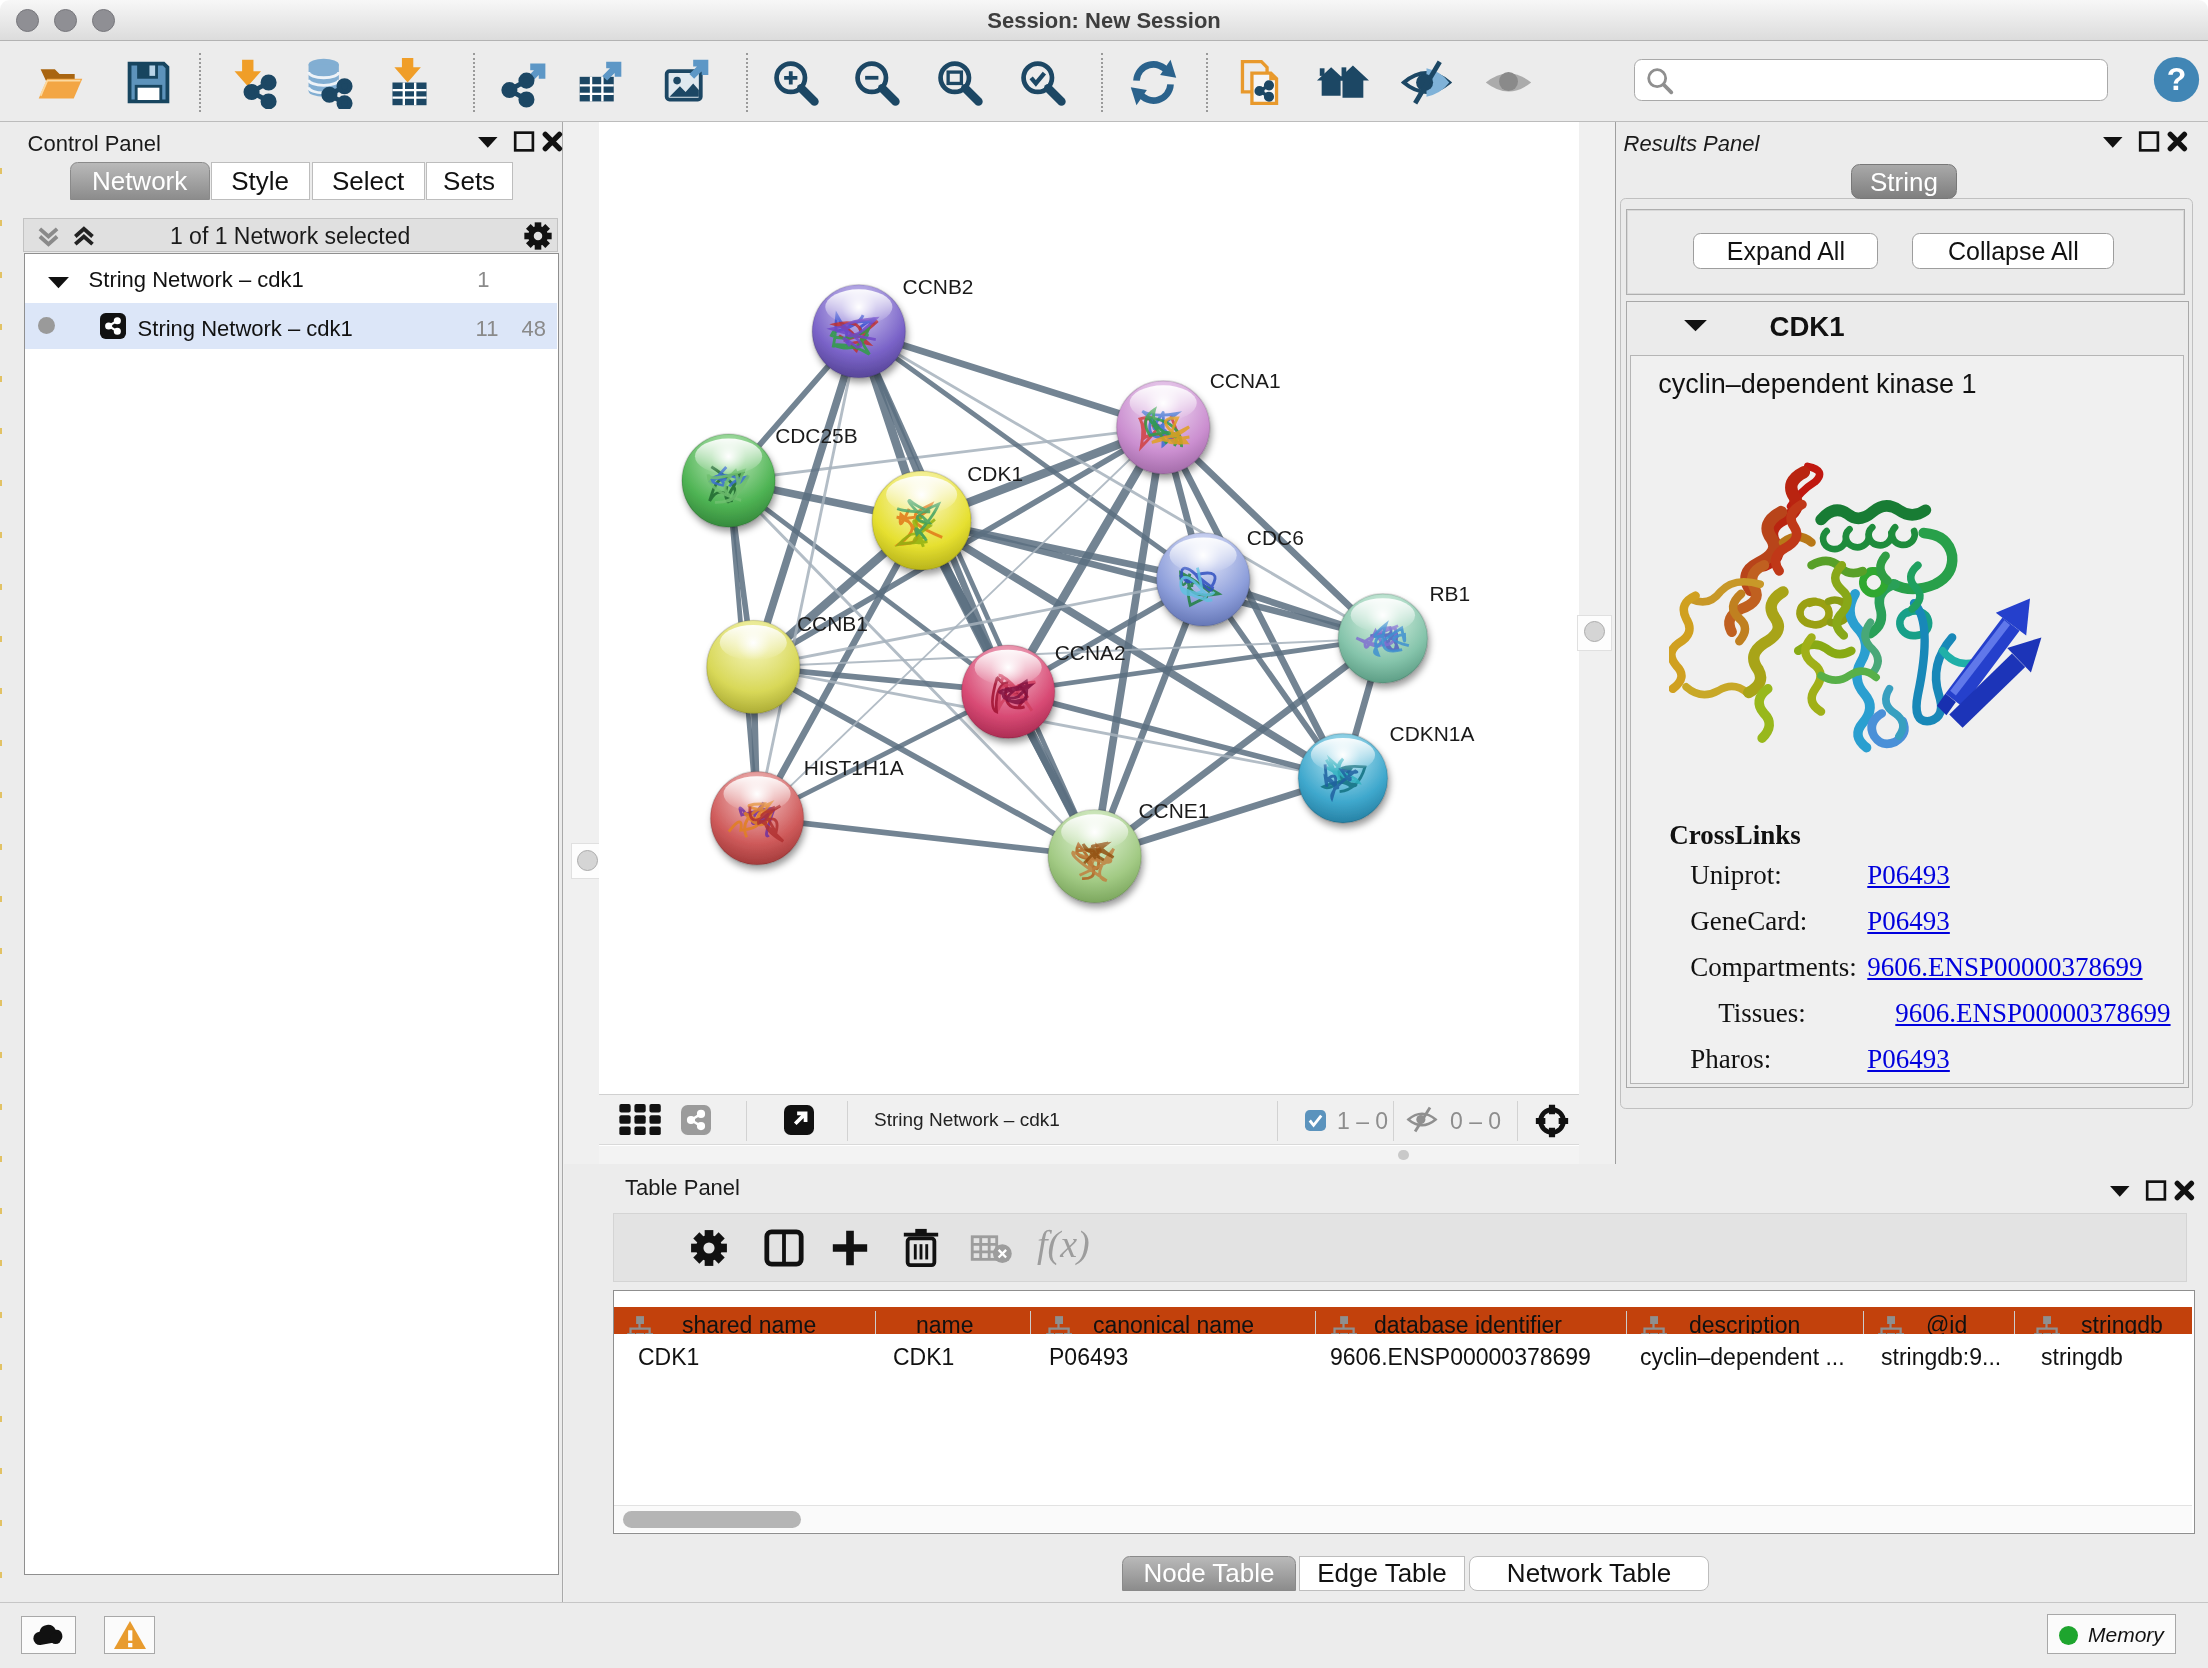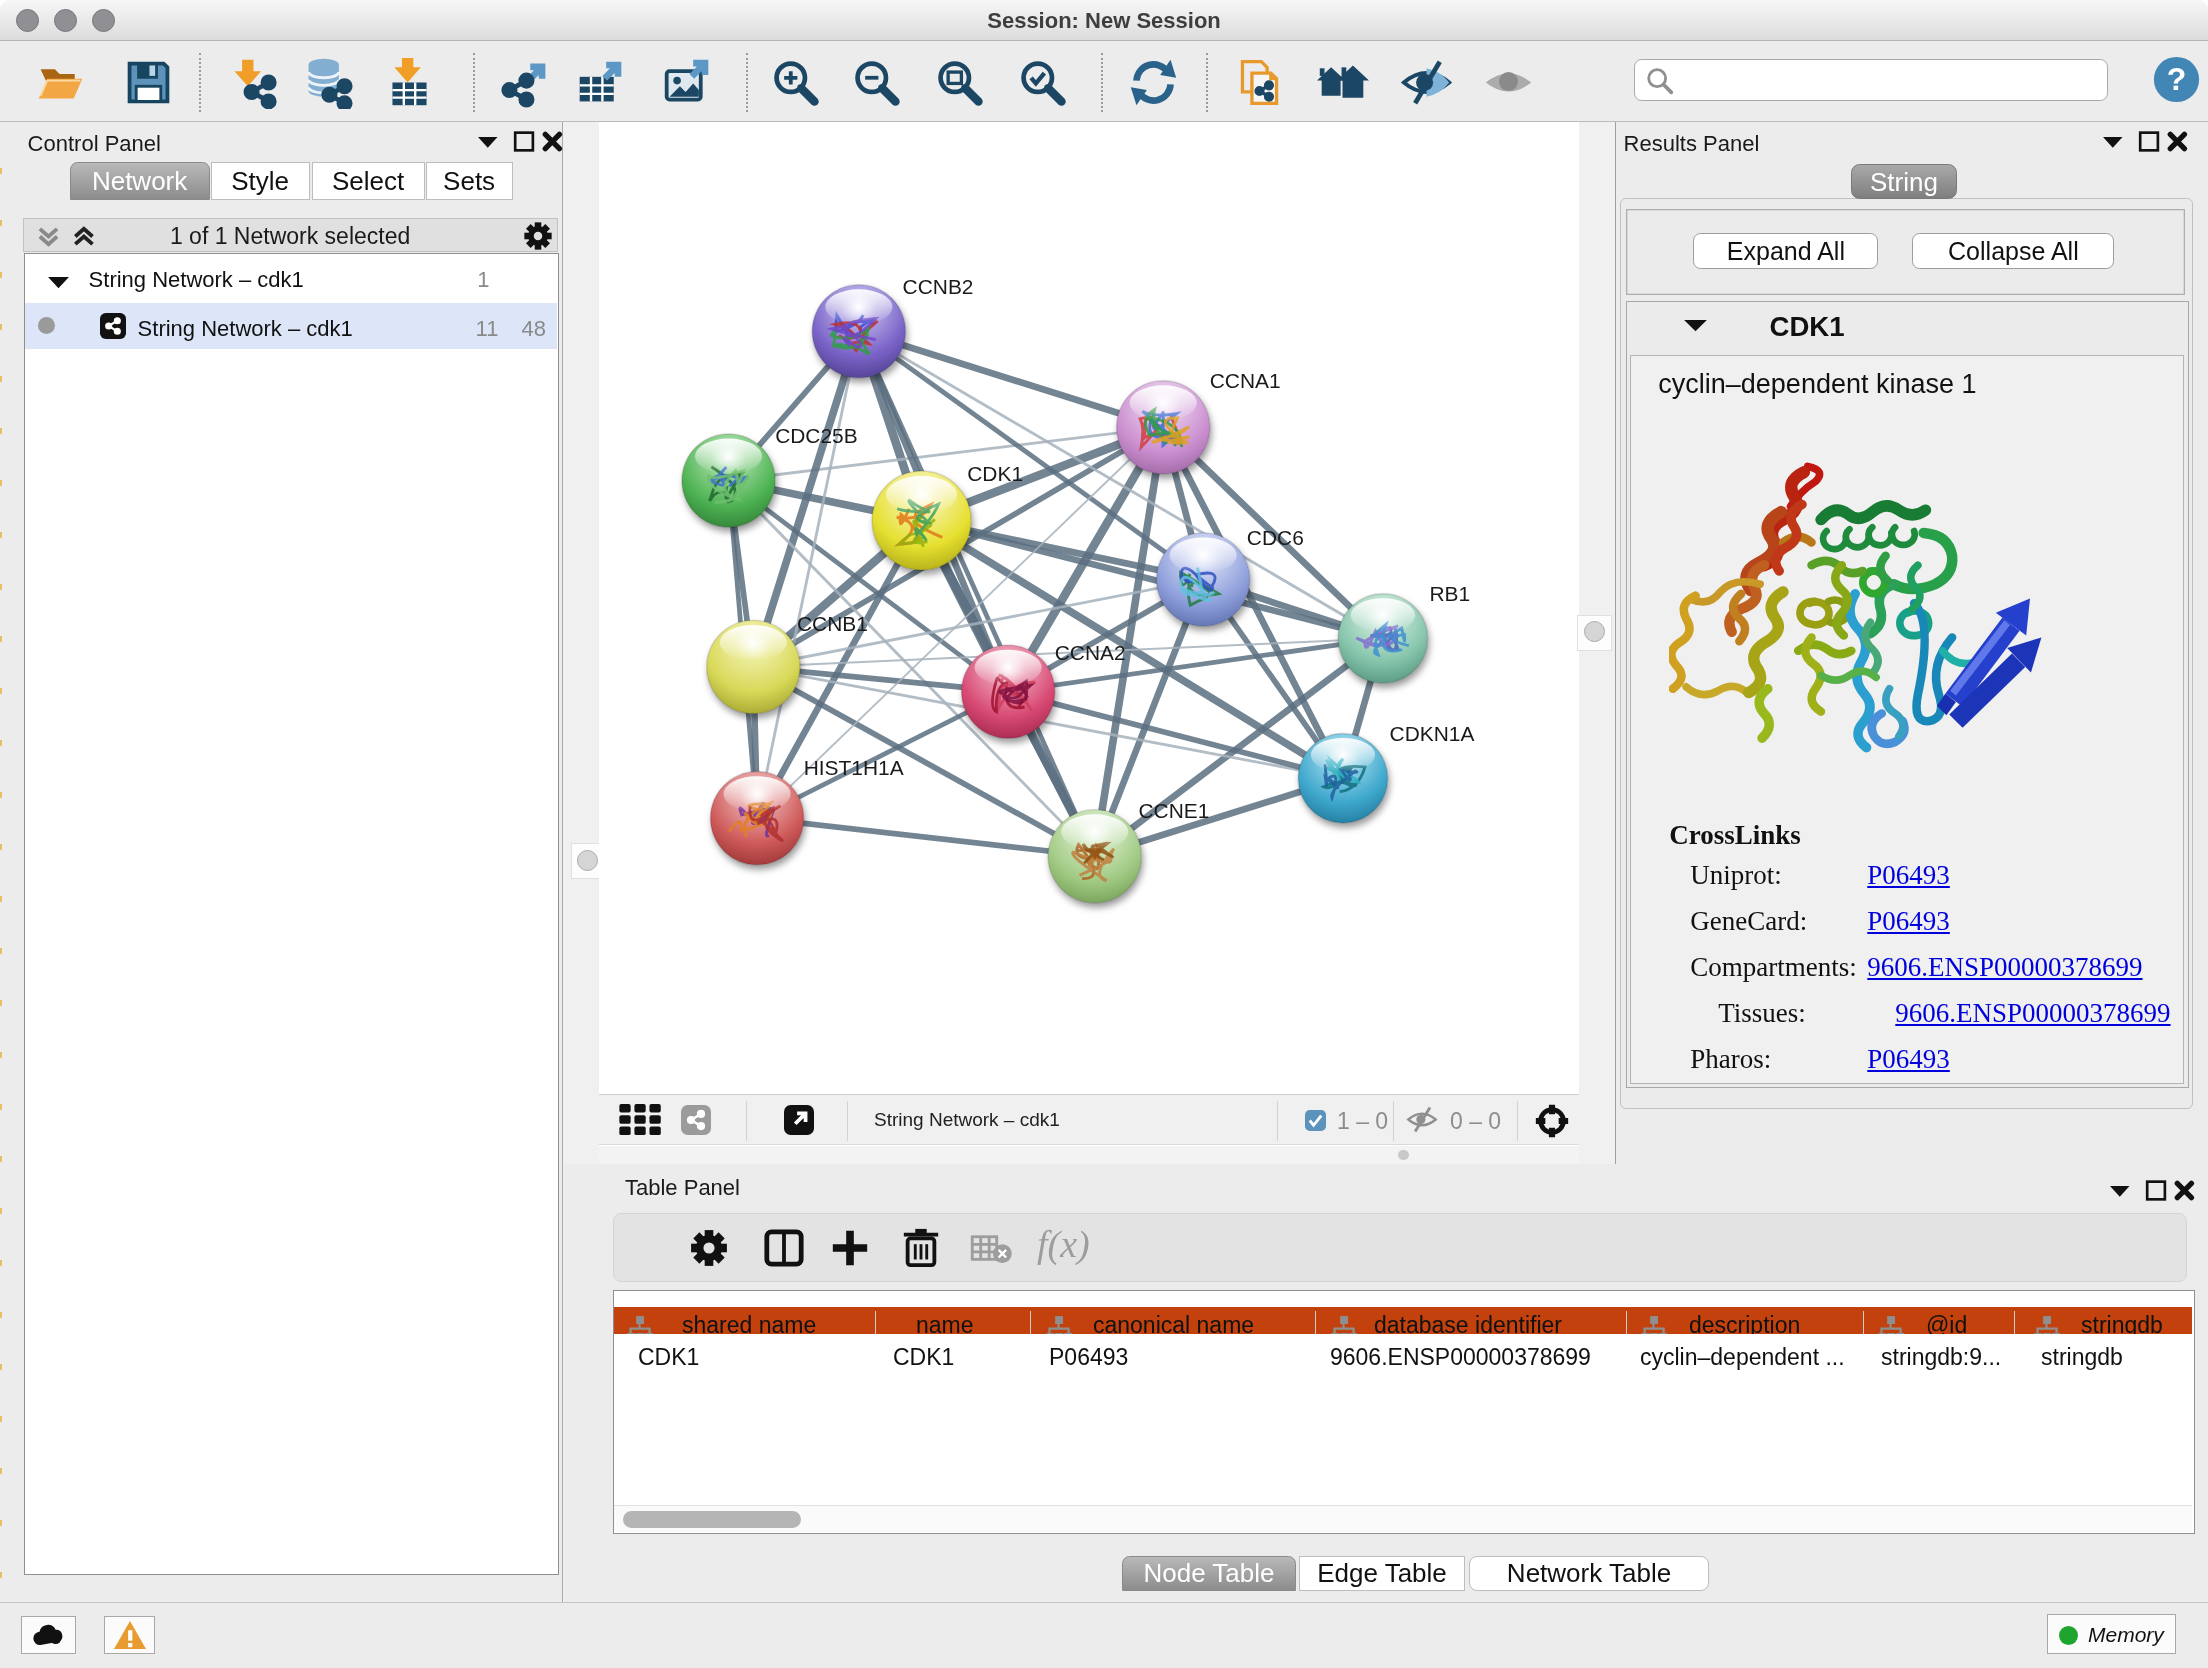--- a/index.html
+++ b/index.html
@@ -590,21 +590,21 @@
     </div>
     <div id="canvas-strip">
       <div style="position:absolute;left:799px;top:3.8px;width:10.5px;height:10.5px;border-radius:50%;background:#c9c9c9;"></div>
     </div>
   </div>
   <div class="vsplit" style="left:1579px;">
     <div style="position:absolute;left:-1.9px;top:493px;width:35px;height:36px;background:#fdfdfd;border:1px solid #e0e0e0;"></div>
     <div style="position:absolute;left:4.8px;top:499px;width:21px;height:21px;border-radius:50%;background:#d5d5d5;border:1px solid #ababab;"></div>
   </div>
   <div id="rightpanel">
-    <div style="position:absolute;left:7.6px;top:8.6px;font-size:22px;color:#1a1a1a;">Results Panel</div>
+    <div style="position:absolute;left:7.6px;top:8.6px;font-size:22px;color:#1a1a1a;font-style:italic;">Results Panel</div>
     <svg class="ptools" style="left:482px;top:7.6px;" width="95" height="25" viewBox="0 0 100 26">
       <path d="M2 8 h22 l-11 12 z" fill="#111"></path>
       <rect x="44" y="3" width="20" height="20" fill="none" stroke="#111" stroke-width="3"></rect>
       <path d="M78 5 l16 16 M94 5 l-16 16" stroke="#111" stroke-width="6" stroke-linecap="round"></path>
     </svg>
     <div id="stringbox" style="position:absolute;left:3.8px;top:76px;width:573px;height:911px;background:#ebebeb;border:1.9px solid #c0c0c0;border-radius:5.7px;"></div>
     <div style="position:absolute;left:235px;top:42px;width:106px;height:35px;background:linear-gradient(#a9a9a9,#7f7f7f);border:1px solid #787878;border-radius:8.6px;color:#fff;font-size:26px;text-align:center;line-height:34px;">String</div>
     <div style="position:absolute;left:11.4px;top:88px;width:557px;height:84px;background:#ebebeb;border:1.9px solid #d8d8d8;outline:1px solid #aeaeae;">
       <div class="rbtn" style="left:65px;">Expand All</div>
       <div class="rbtn" style="left:284px;width:202px;">Collapse All</div>
@@ -670,21 +670,21 @@
       </div>
     </div>
   </div>
   <div id="tablepanel">
     <div style="position:absolute;left:61px;top:11.4px;font-size:22px;color:#1a1a1a;">Table Panel</div>
     <svg class="ptools" style="left:1541px;top:15px;" width="95" height="25" viewBox="0 0 100 26">
       <path d="M2 8 h22 l-11 12 z" fill="#111"></path>
       <rect x="44" y="3" width="20" height="20" fill="none" stroke="#111" stroke-width="3"></rect>
       <path d="M78 5 l16 16 M94 5 l-16 16" stroke="#111" stroke-width="6" stroke-linecap="round"></path>
     </svg>
-    <div id="ttool" style="position:absolute;left:49px;top:49px;width:1574px;height:69px;background:#e3e3e3;border:1px solid #d4d4d4;border-radius:8px;">
+    <div id="ttool" style="position:absolute;left:49px;top:49px;width:1574px;height:69px;background:#e3e3e3;border:1px solid #d4d4d4;border-radius:0;">
       <svg style="position:absolute;left:74px;top:13.3px;" width="42" height="42" viewBox="0 0 34 34">
         <g fill="#111111">
           <circle cx="17" cy="17" r="10.5"></circle>
           <rect x="13.5" y="2.5" width="7" height="7"></rect>
             <rect x="13.5" y="24.5" width="7" height="7"></rect>
           <rect x="2.5" y="13.5" width="7" height="7"></rect>
             <rect x="24.5" y="13.5" width="7" height="7"></rect>
           <rect x="13.5" y="2.5" width="7" height="7" transform="rotate(45 17 17)"></rect>
           <rect x="13.5" y="24.5" width="7" height="7" transform="rotate(45 17 17)"></rect>
           <rect x="2.5" y="13.5" width="7" height="7" transform="rotate(45 17 17)"></rect>

